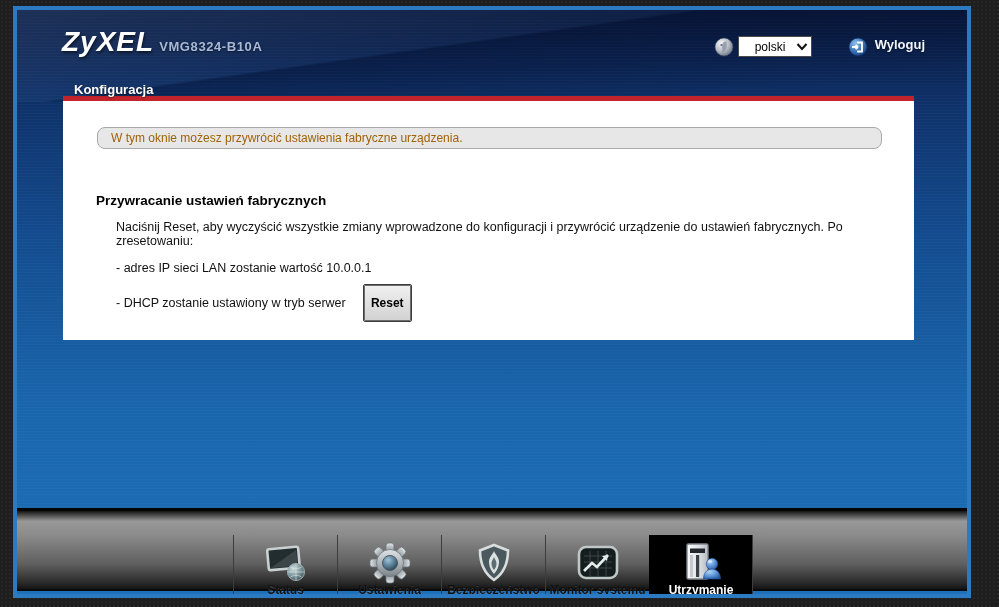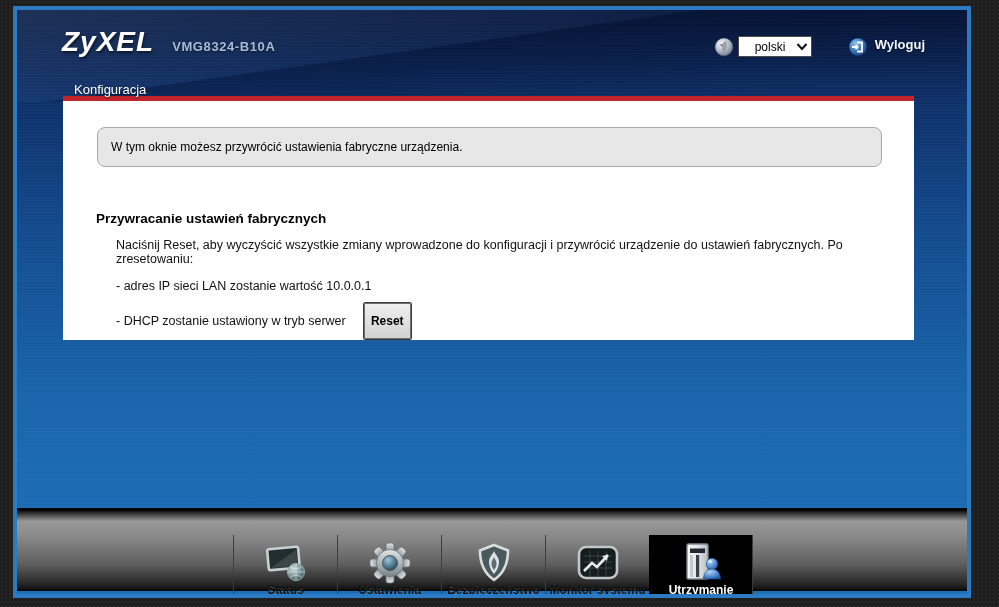--- a/index.html
+++ b/index.html
@@ -22,54 +22,54 @@
     content:""; position:absolute; inset:0; pointer-events:none;
     background:repeating-linear-gradient(0deg, rgba(255,255,255,0.025) 0 1px, transparent 1px 3px);
   }
   .page::after { 
     content:""; position:absolute; left:0; top:0; right:0; height:92px; pointer-events:none;
     background:
       linear-gradient(172deg, rgba(140,185,240,0.16) 0%, rgba(140,185,240,0.05) 42%, rgba(5,15,45,0.30) 43%, rgba(5,15,45,0) 85%),
       linear-gradient(180deg, rgba(0,5,25,0.28) 0%, rgba(0,5,25,0) 100%);
   }
   
-  .brand-row { position:absolute; left:45px; top:16px; display:flex; align-items:flex-end; z-index:3;gap:13px; }
+  .brand-row { position:absolute; left:45px; top:16px; display:flex; align-items:flex-end; z-index:3; }
   .brand {
     color:#ffffff; font-size:28px; font-weight:bold; font-style:italic;
     letter-spacing:1px; text-shadow:1px 2px 3px rgba(0,0,0,0.55);
   }
   .model {
     margin-left:5px; margin-bottom:4px; color:#a9bad6; font-size:13px; font-weight:bold; letter-spacing:0.6px;
     text-shadow:0 1px 2px rgba(0,0,0,0.5);
   }
   .page-title {
-    position:absolute; left:45px; top:72px; color:#ffffff; font-size:13px; font-weight:normal; z-index:3;
+    position:absolute; left:45px; top:72px; color:#ffffff; font-size:13px; font-weight:bold; z-index:3;
     text-shadow:0 1px 2px rgba(0,0,0,0.5);
     padding-left:12px;
   }
   .header-right { position:absolute; right:42px; top:26px; display:flex; align-items:center; z-index:3; }
   .lang-group { display:flex; align-items:center; }
   .sphere-icon { width:20px; height:20px; display:block; }
   .lang-select {
     margin-left:4px; width:74px; height:21px; background:#ffffff; border:1px solid #4a4a4a;
     display:flex; align-items:center; justify-content:space-between;
     font-size:12px; color:#000; padding:0 3px 0 16px; cursor:pointer;
   }
   .logout-group { display:flex; align-items:flex-start; margin-left:36px; cursor:pointer; }
   .logout-label { margin-left:7px; color:#f2f5fa; font-size:13px; font-weight:bold; text-shadow:0 1px 2px rgba(0,0,0,0.5); }
   
   .panel {
     position:absolute; left:46px; top:86px; width:851px; height:244px;
     background:#ffffff; border-top:5px solid #c3232b; z-index:2;
   }
   .info-box {
-    margin:26px 32px 0 34px; width:785px; height:40px;
+    margin:26px 32px 0 34px; width:785px; height:22px;
     background:#e7e7e7; border:1px solid #a9a9a9; border-radius:8px;
     display:flex; align-items:center; padding-left:13px;
-    font-size:12px; color:#000000;
+    font-size:12px; color:#a16207;
   }
   .section { margin:44px 16px 0 33px; }
   .section-heading { font-size:13.5px; font-weight:bold; color:#000; margin-bottom:12px; }
   .section-desc { margin-left:20px; font-size:12.5px; color:#111; margin-bottom:13px; }
   .bullet { margin-left:20px; font-size:12.5px; color:#111; margin-bottom:10px; }
   .bullet-row { display:flex; align-items:center; }
   .reset-btn {
     margin-left:18px; min-width:47px; height:36px; padding:0 0;
     background:linear-gradient(180deg,#f0f0f0,#d2d2d2);
     border:1px solid #6e6e6e; outline:1px solid #3c3c3c; border-radius:1px;

